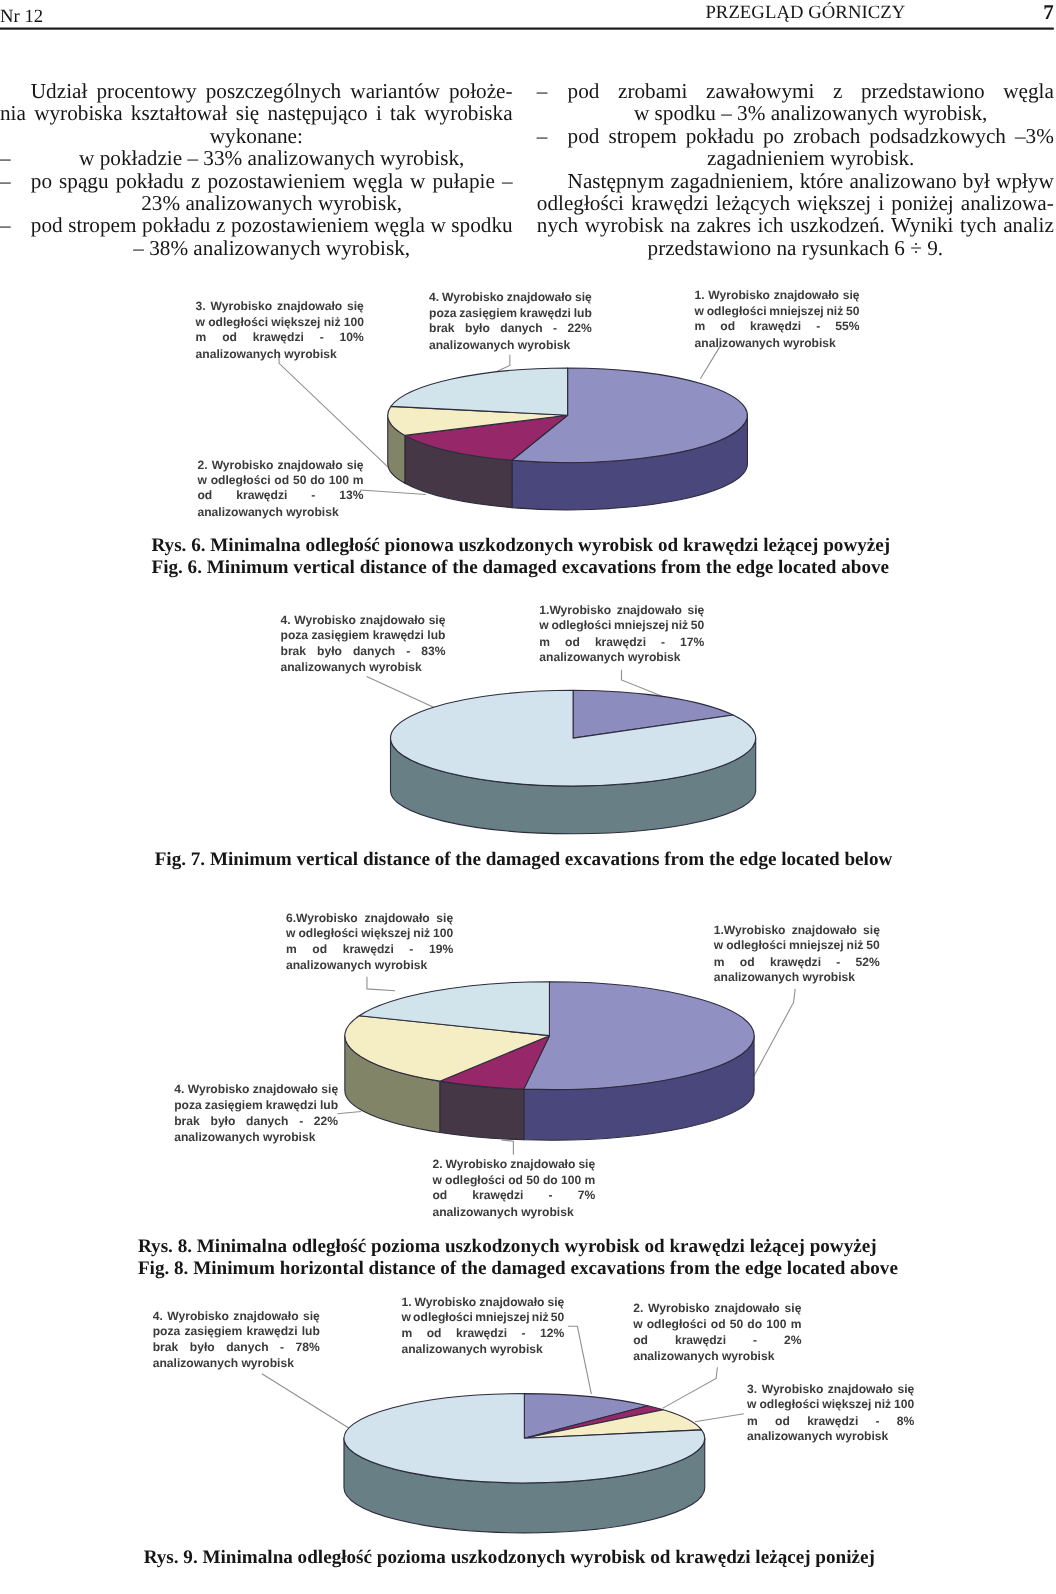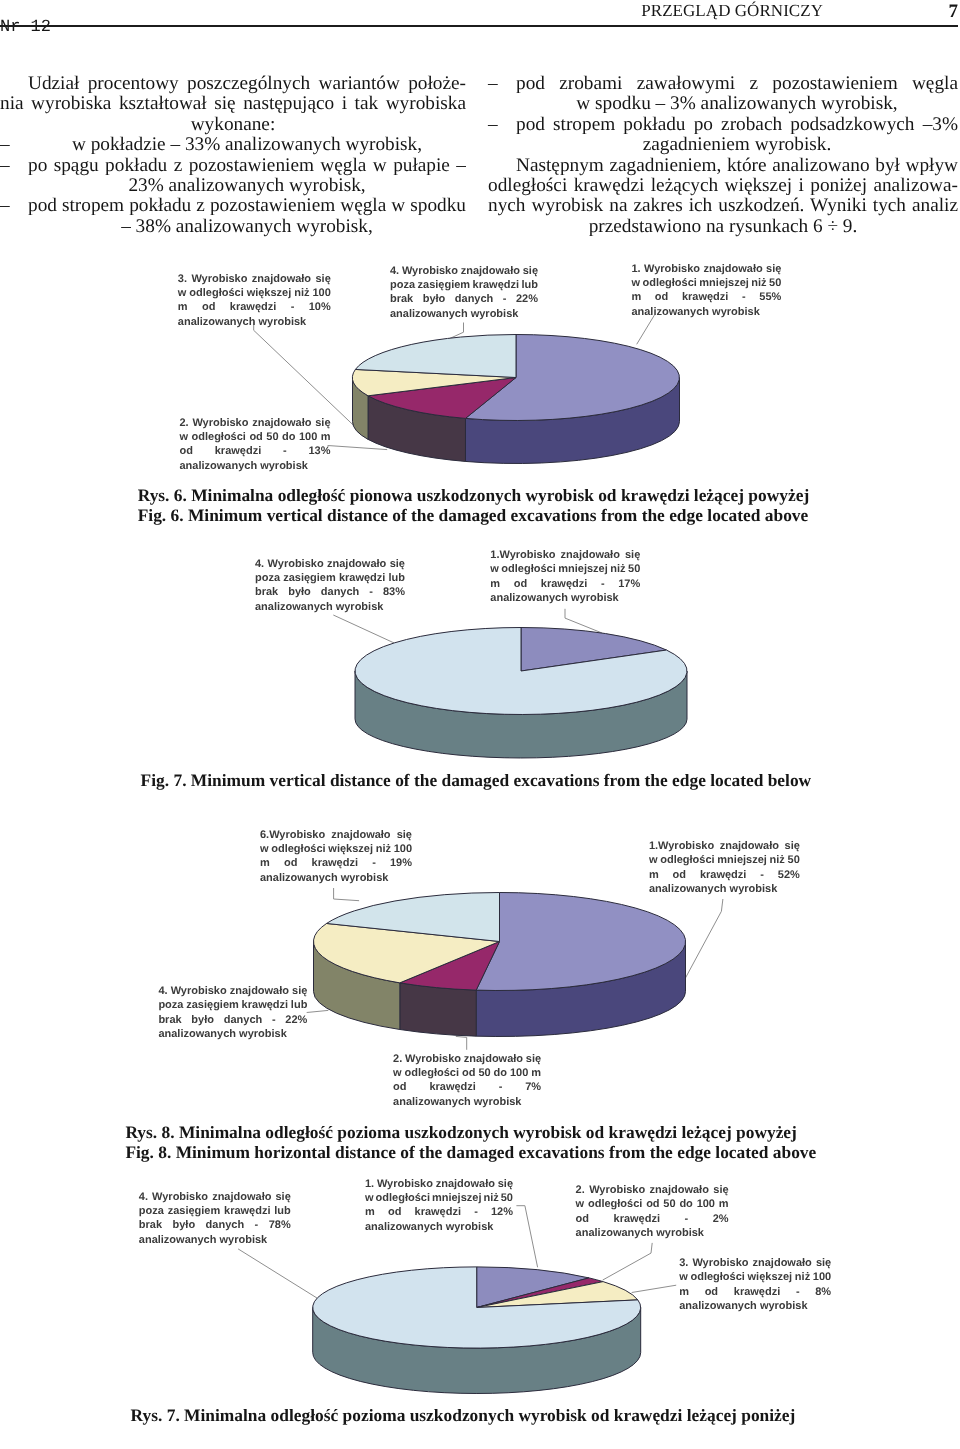--- a/index.html
+++ b/index.html
@@ -5,21 +5,21 @@
 <style>
 
   html,body{margin:0;padding:0;background:#ffffff;}
   body{width:960px;height:1449px;position:relative;overflow:hidden;
        font-family:"Liberation Serif",serif;color:#161616;
        -webkit-font-smoothing:antialiased;text-rendering:geometricPrecision;}
   .page{position:absolute;left:0;top:0;width:960px;height:1449px;}
 
   
   .runhead{position:absolute;left:0;top:0;width:960px;height:28px;}
-  .rh-left{position:absolute;left:0px;top:18px;font-size:17px;font-weight:normal;font-family:Liberation Mono, monospace;}
+  .rh-left{position:absolute;left:0px;top:5px;font-size:17px;font-weight:normal;}
   .rh-center{position:absolute;left:0;top:1px;width:823px;text-align:right;
              font-size:17px;letter-spacing:0.05px;}
   .rh-right{position:absolute;right:2px;top:1px;font-size:19px;font-weight:bold;}
   .rule{position:absolute;left:0;top:25px;width:958px;height:2px;
         background:#1c1c1c;}
 
   
   .col{position:absolute;font-size:19.3px;line-height:20.4px;}
   .col.left{left:0;top:74px;width:466px;}
   .col.right{left:488px;top:74px;width:470px;}
@@ -64,21 +64,21 @@
     <div class="dash" style="top:81.6px;left:0px">–</div>
     <div class="ln j" style="top:81.6px;left:28px;width:438px">po spągu pokładu z pozostawieniem węgla w pułapie –</div>
     <div class="ln" style="top:102px;left:28px;width:438px">23% analizowanych wyrobisk,</div>
     <div class="dash" style="top:122.4px;left:0px">–</div>
     <div class="ln j" style="top:122.4px;left:28px;width:438px">pod stropem pokładu z pozostawieniem węgla w spodku</div>
     <div class="ln" style="top:142.8px;left:28px;width:438px">– 38% analizowanych wyrobisk,</div>
   </div>
 
   <div class="col right">
     <div class="dash" style="top:0px;left:0px">–</div>
-    <div class="ln j" style="top:0px;left:28px;width:442px">pod zrobami zawałowymi z pozostawieniem węgla</div>
+    <div class="ln j" style="top:0px;left:28px;width:442px">pod zrobami zawałowymi z przedstawiono węgla</div>
     <div class="ln" style="top:20.4px;left:28px;width:442px">w spodku – 3% analizowanych wyrobisk,</div>
     <div class="dash" style="top:40.8px;left:0px">–</div>
     <div class="ln j" style="top:40.8px;left:28px;width:442px">pod stropem pokładu po zrobach podsadzkowych –3%</div>
     <div class="ln" style="top:61.2px;left:28px;width:442px">zagadnieniem wyrobisk.</div>
     <div class="ln j" style="top:81.6px;left:28px;width:442px">Następnym zagadnieniem, które analizowano był wpływ</div>
     <div class="ln j" style="top:102px;left:0px;width:470px">odległości krawędzi leżących większej i poniżej analizowa-</div>
     <div class="ln j" style="top:122.4px;left:0px;width:470px">nych wyrobisk na zakres ich uszkodzeń. Wyniki tych analiz</div>
     <div class="ln" style="top:142.8px;left:0px;width:470px">przedstawiono na rysunkach 6 ÷ 9.</div>
   </div>
 
@@ -222,17 +222,17 @@
     <div class="jl"><span>od</span><span>krawędzi</span><span>-</span><span>2%</span></div>
     <div class="ll">analizowanych wyrobisk</div>
    </div>
    <div class="lbl" style="left:679.2px;top:1256px;width:152px">
     <div class="jl"><span>3.</span><span>Wyrobisko</span><span>znajdowało</span><span>się</span></div>
     <div class="jl"><span>w</span><span>odległości</span><span>większej</span><span>niż</span><span>100</span></div>
     <div class="jl"><span>m</span><span>od</span><span>krawędzi</span><span>-</span><span>8%</span></div>
     <div class="ll">analizowanych wyrobisk</div>
    </div>
    <div class="caption" style="left:130.6px;top:1404.9px">
-    <div class="cap-pl">Rys. 7. Minimalna odległość pozioma uszkodzonych wyrobisk od krawędzi leżącej poniżej</div>
+    <div class="cap-pl">Rys. 9. Minimalna odległość pozioma uszkodzonych wyrobisk od krawędzi leżącej poniżej</div>
    </div>
   </div>
 
 </div>
 
 </body></html>

